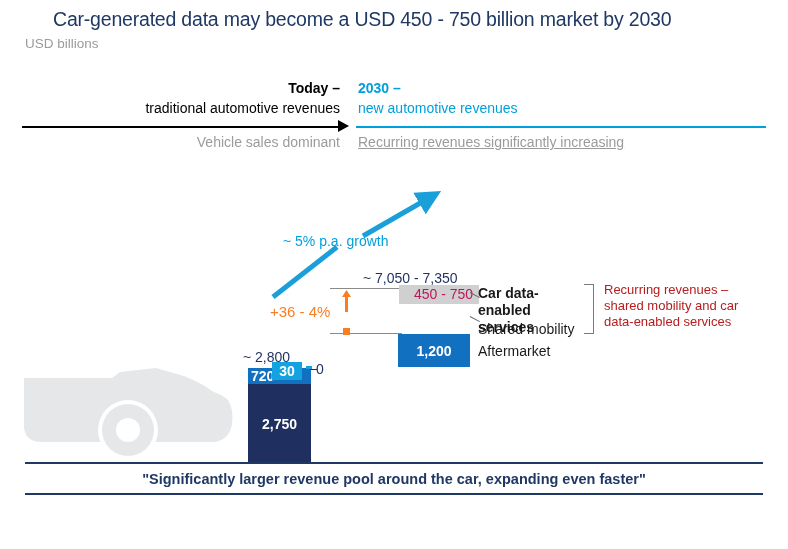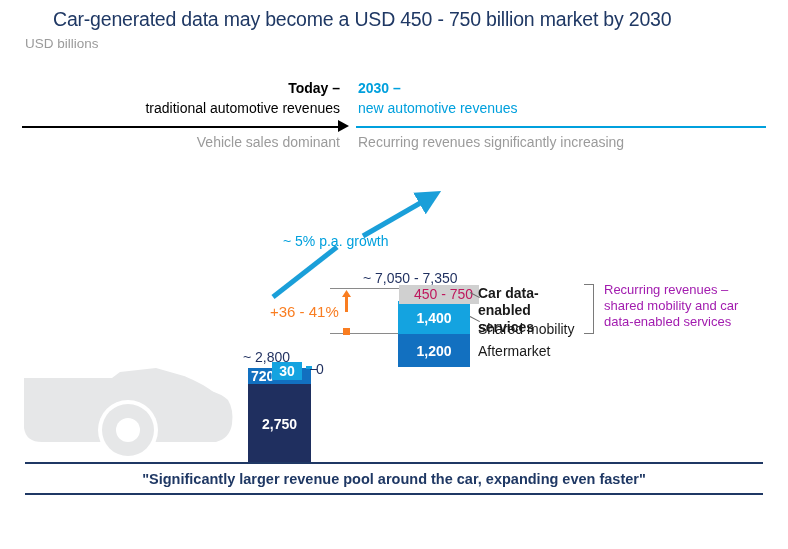--- a/index.html
+++ b/index.html
@@ -55,21 +55,21 @@
   #future-line2 {
     left: 358px; top: 100px;
     font-size: 14px; color: #00a0dd;
   }
   #today-sub {
     right: 448px; top: 134px;
     font-size: 14px; color: #9b9b9b;
   }
   #future-sub {
     left: 358px; top: 134px;
-    font-size: 14px; color: #9b9b9b;
+    font-size: 14px; color: #9b9b9b; text-decoration: underline;
   }
 
   #axis-black {
     position: absolute; left: 22px; top: 126px;
     width: 318px; height: 2px; background: #000000;
   }
   #axis-arrow {
     position: absolute; left: 338px; top: 120px;
     width: 0; height: 0;
     border-left: 11px solid #000000;
@@ -146,21 +146,21 @@
   #leader-shared  { left: 470px; top: 316px; width: 11px; height: 1px; transform: rotate(28deg); transform-origin: left center; }
 
   
   #bracket {
     position: absolute; left: 584px; top: 284px;
     width: 9px; height: 48px;
     border: 1px solid #7a7a7a; border-left: none;
   }
   #bracket-note {
     position: absolute; left: 604px; top: 282px;
-    font-size: 13px; color: #a21caf; line-height: 16px; width: 145px;
+    font-size: 13px; color: #b91c1c; line-height: 16px; width: 145px;
   }
 
   
   #growth-arrow { position: absolute; left: 265px; top: 190px; width: 180px; height: 115px; }
   #growth-text {
     position: absolute; left: 283px; top: 233px;
     font-size: 14px; color: #00a0dd; white-space: nowrap;
   }
 
   
@@ -231,32 +231,31 @@
     <line x1="98" y1="46" x2="164" y2="8" stroke="#1a9fd9" stroke-width="5" marker-end="url(#bluehead)"></line>
   </svg>
   <div id="growth-text">~ 5% p.a. growth</div>
 
   <div id="delta-top-line"></div>
   <div id="delta-bot-line"></div>
   <svg id="delta-arrow-up" viewBox="0 0 9 22">
     <path d="M4.5 0 L9 7 L6 7 L6 22 L3 22 L3 7 L0 7 Z" fill="#f97d21"></path>
   </svg>
   <div id="delta-stub"></div>
-  <div id="delta-text">+36 - 41%</div>
+  <div id="delta-text">+36 - 4%</div>
 
   <div class="bar-seg" id="segA-vehicle">2,750</div>
   <div class="bar-seg" id="segA-after">720</div>
   <div class="bar-seg" id="segA-shared">30</div>
   <div class="bar-seg" id="segA-cardata"></div>
   <div id="leader-zero"></div>
   <div id="label-zero">0</div>
   <div class="total-label" id="totalA">~ 2,800</div>
 
   <div class="bar-seg" id="segB-after">1,200</div>
-  <div class="bar-seg" id="segB-shared">1,400</div>
   <div id="badge-cardata">450 - 750</div>
   <div class="total-label" id="totalB">~ 7,050 - 7,350</div>
 
   <div class="leader" id="leader-cardata"></div>
   <div class="leader" id="leader-shared"></div>
   <div class="series-label" id="sl-cardata" style="width:100px; white-space:normal;">Car data-enabled services</div>
   <div class="series-label" id="sl-shared">Shared mobility</div>
   <div class="series-label" id="sl-after">Aftermarket</div>
 
   <div id="bracket"></div>

